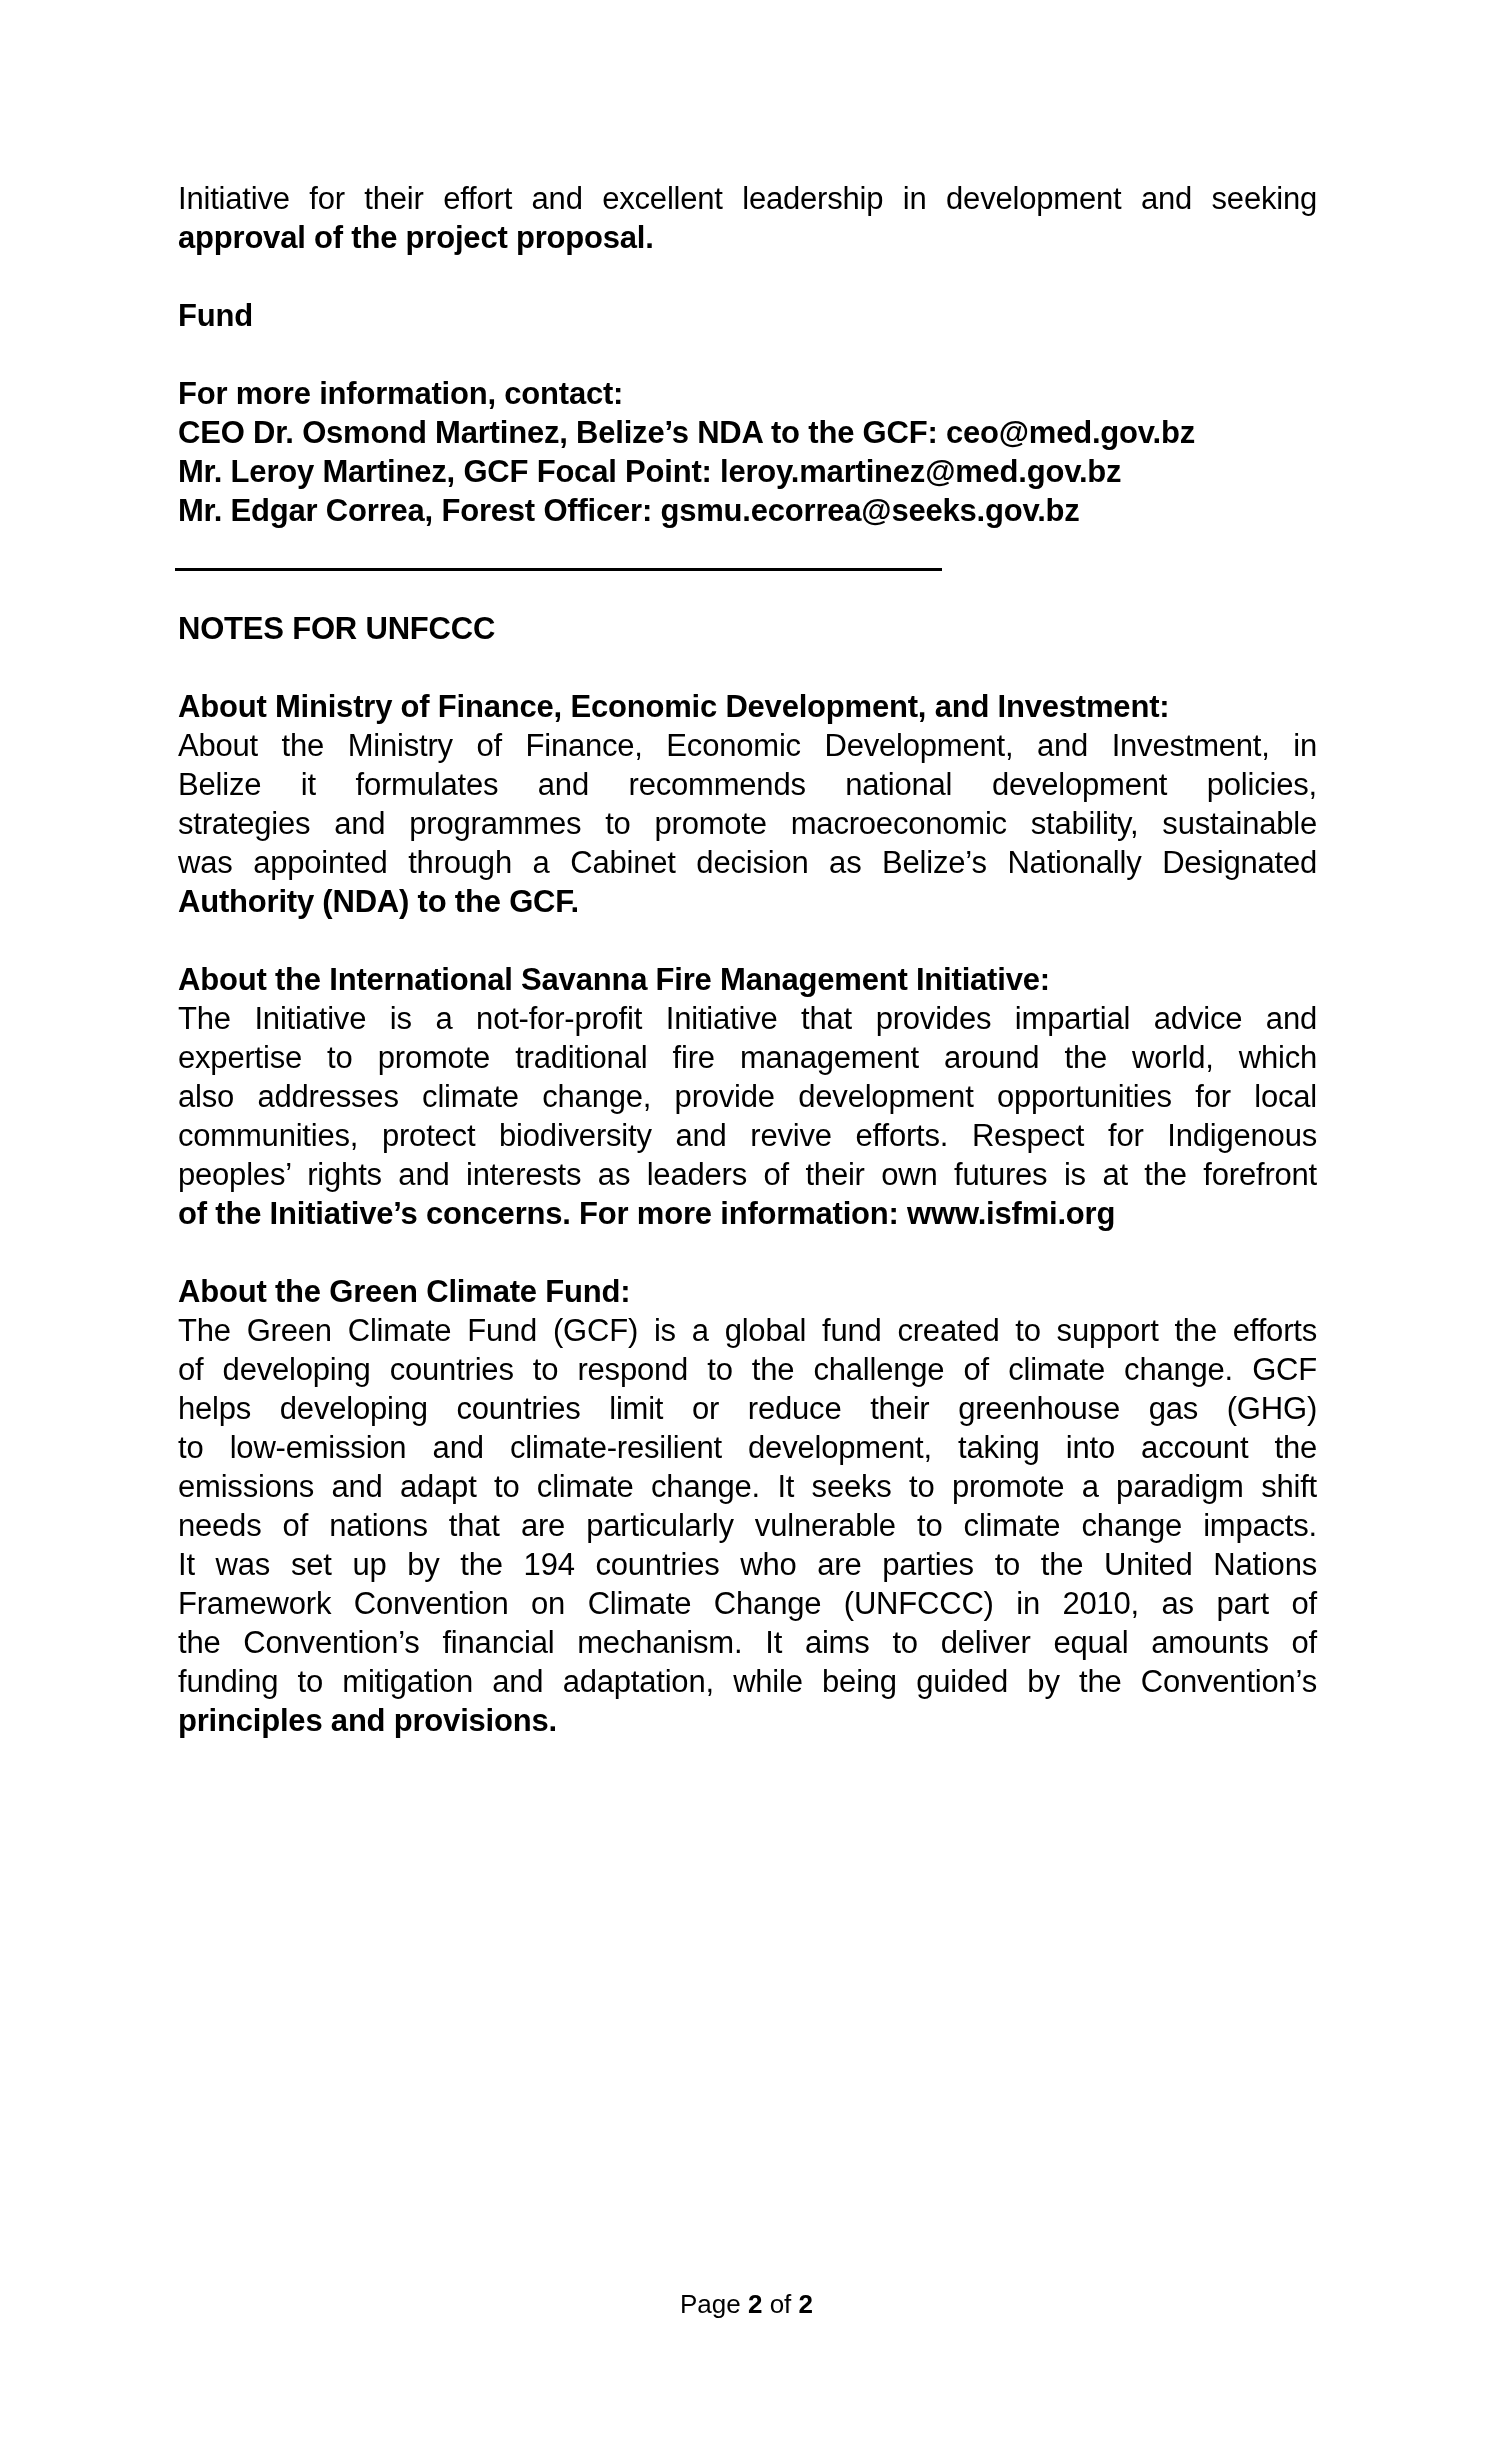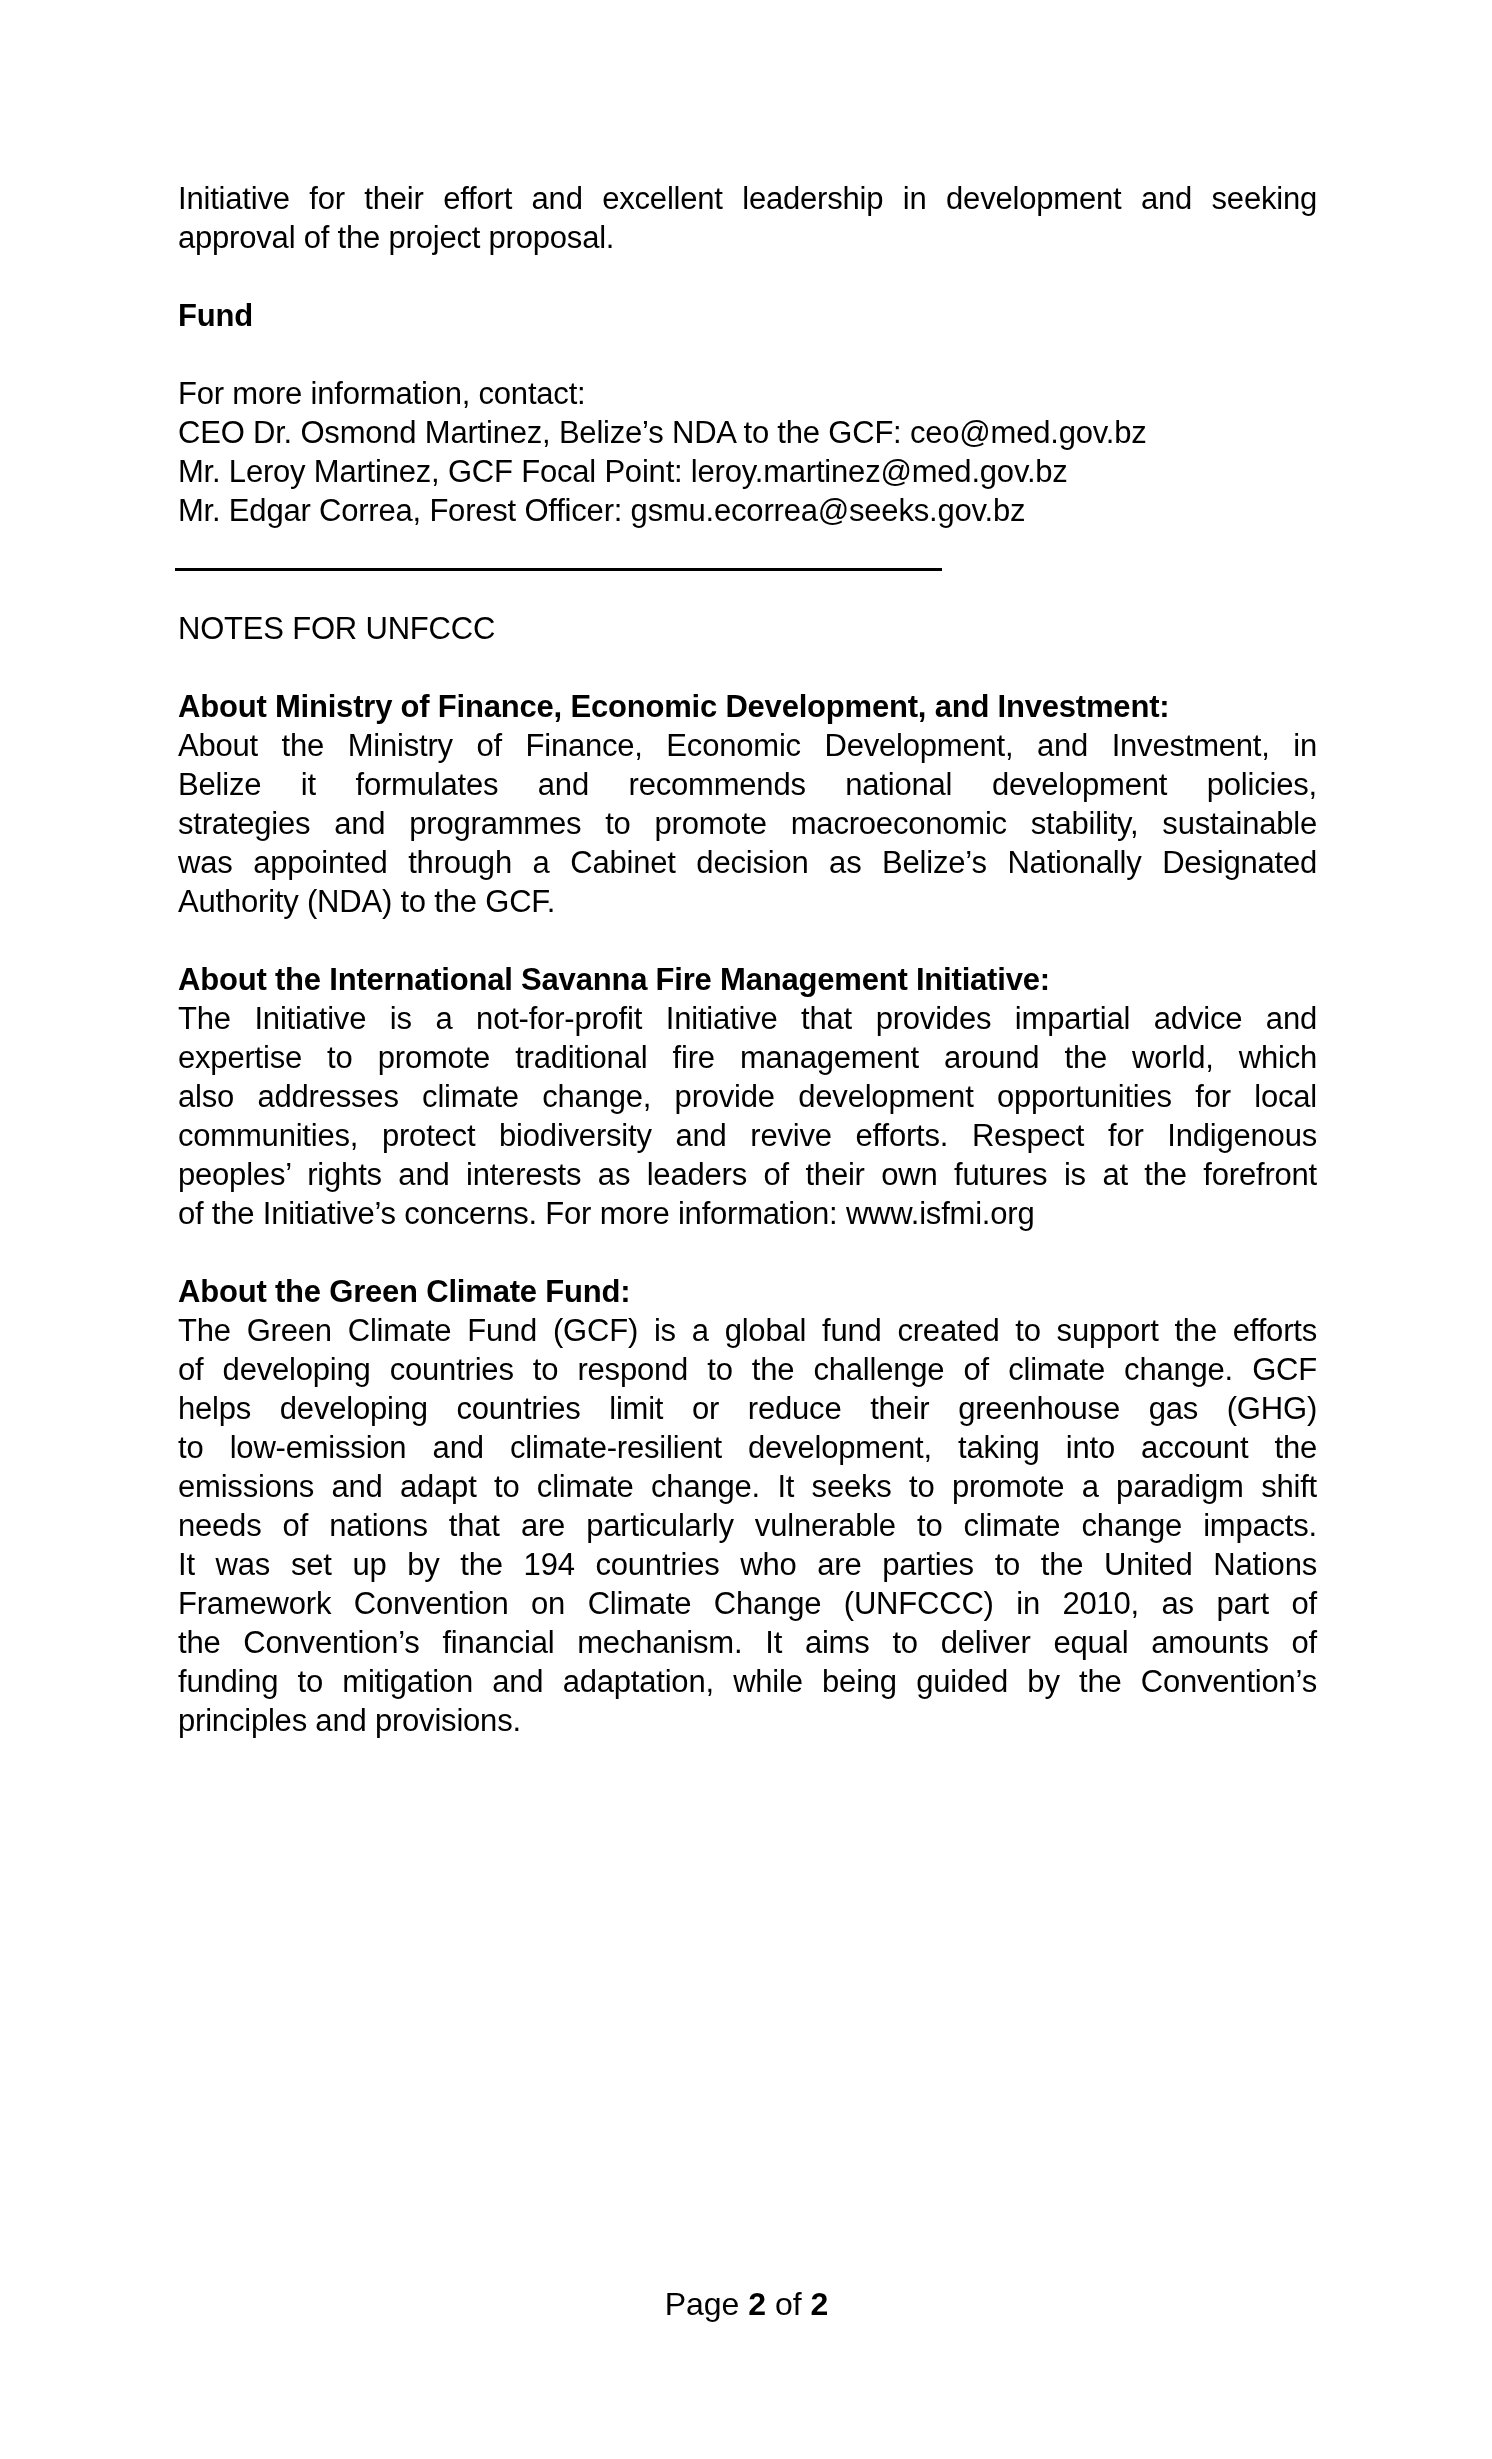--- a/index.html
+++ b/index.html
@@ -1,28 +1,28 @@
 <!DOCTYPE html>
 <html><head>
 <meta charset="utf-8">
 <style>
   html, body { margin: 0; padding: 0; background: #ffffff; }
   body { width: 1493px; height: 2459px; position: relative; overflow: hidden;
          font-family: "Liberation Sans", sans-serif; color: #000000; }
   .page { position: absolute; left: 0; top: 0; width: 1493px; height: 2187px; background: #ffffff; }
   .col { position: absolute; left: 178px; top: 179px; width: 1139px;
          font-size: 31px; line-height: 39px; letter-spacing: -0.2px; }
-  .line { display: block; white-space: nowrap; }
+  .line { display: block; white-space: nowrap; font-weight: bold; }
   .just { display: block; text-align: justify; text-align-last: justify; white-space: normal; }
   .blank { display: block; height: 39px; }
   .bold { font-weight: bold; }
   .rule-row { display: block; height: 79px; position: relative; }
   .rule { position: absolute; left: -2.9px; top: 38px; width: 767px; height: 2.9px; background: #000000; }
   .footer { position: absolute; left: 0; width: 1493px; top: 2289px; text-align: center;
-            font-size: 32px; line-height: 31px; }
+            font-size: 26px; line-height: 31px; }
   .footer b { font-weight: bold; }
 </style>
 </head>
 <body>
 
 <div class="page">
   <div class="col">
 
     <span class="just">Initiative for their effort and excellent leadership in development and seeking</span>
     <span class="line">approval of the project proposal.</span>

